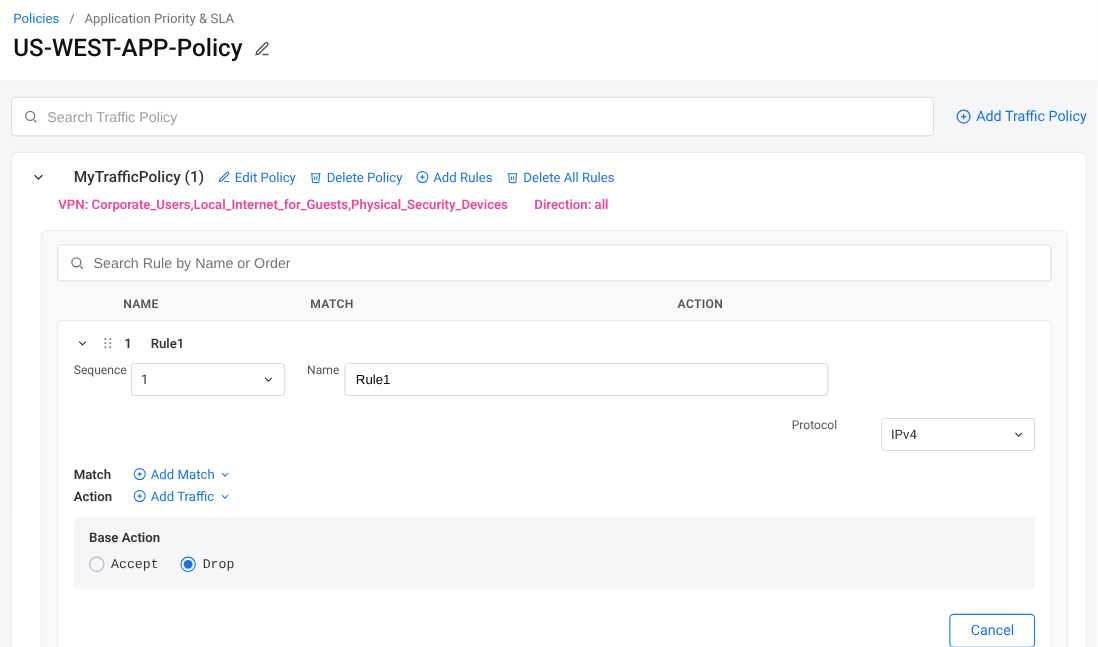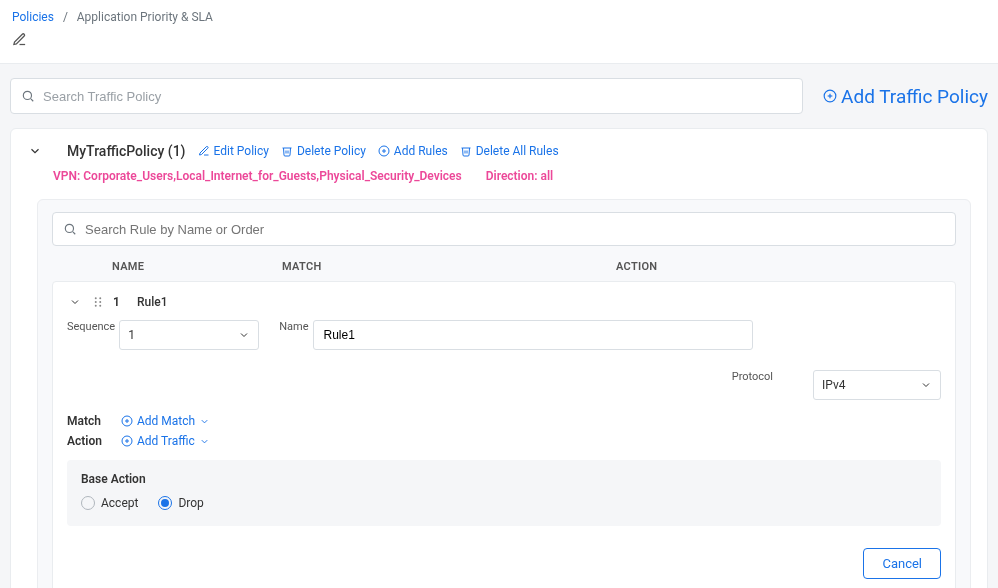--- a/index.html
+++ b/index.html
@@ -68,21 +68,21 @@
   }
   .search-wrap input::placeholder { color: #9aa0a6; }
   .search-icon {
     width: 14px; height: 14px;
     margin-right: 6px;
     color: #6c757d;
     flex-shrink: 0;
   }
   .add-link {
     color: var(--blue);
-    font-size: 19px;
+    font-size: 13px;
     display: inline-flex;
     align-items: center;
     gap: 4px;
     cursor: pointer;
     white-space: nowrap;
   }
   .card {
     background: #fff;
     border: 1px solid #e9ecef;
     border-radius: 6px;
@@ -185,34 +185,34 @@
     align-items:center;
     padding:0 8px;
     font-size:12px;
     color:#333;
     justify-content:space-between;
     gap:8px;
   }
   .text-box input { border:none;outline:none;width:100%;font-size:12px;background:transparent; }
   .w-seq{ width:140px; }
   .w-name{ width:440px; }
-  .w-proto{ width:128px; }
+  .w-proto{ width:140px; }
   .section-line {
     display:flex;align-items:center;gap:14px;
     font-size:12px;margin:6px 0;
   }
   .section-line .label { font-weight:600; width:40px; }
   .base-action {
     background:#f5f6f8;
     border-radius:4px;
     padding:12px 14px 16px;
     margin-top:12px;
   }
   .base-action .title { font-size:12px;font-weight:600;margin-bottom:10px;color:#333; }
-  .radio-group { display:flex;gap:20px;align-items:center; }
+  .radio-group { display:flex;gap:20px;align-items:center;font-family:Liberation Mono, monospace; }
   .radio {
     display:inline-flex;align-items:center;gap:6px;font-size:12px;cursor:pointer;
   }
   .radio .dot {
     width:14px;height:14px;border:1.5px solid #b0b6bd;border-radius:50%;
     display:inline-flex;align-items:center;justify-content:center;
   }
   .radio.checked .dot { border-color:var(--blue); }
   .radio.checked .dot::after {
     content:"";width:8px;height:8px;border-radius:50%;background:var(--blue);
@@ -242,20 +242,21 @@
 </head>
 <body>
 
 <div class="breadcrumb">
   <a>Policies</a>
   <span>&nbsp;&nbsp;/&nbsp;&nbsp;</span>
   <span>Application Priority &amp; SLA</span>
 </div>
 
 <div class="title-row">
+  <h1>US-WEST-APP-Policy</h1>
   <span style="color:#555;">
     <svg width="15" height="15" viewBox="0 0 24 24" fill="none" stroke="currentColor" stroke-width="2">
         <path d="M12 20h9"></path>
         <path d="M16.5 3.5a2.1 2.1 0 013 3L7 19l-4 1 1-4z"></path>
       </svg>
   </span>
 </div>
 
 <div class="page-body">
 

